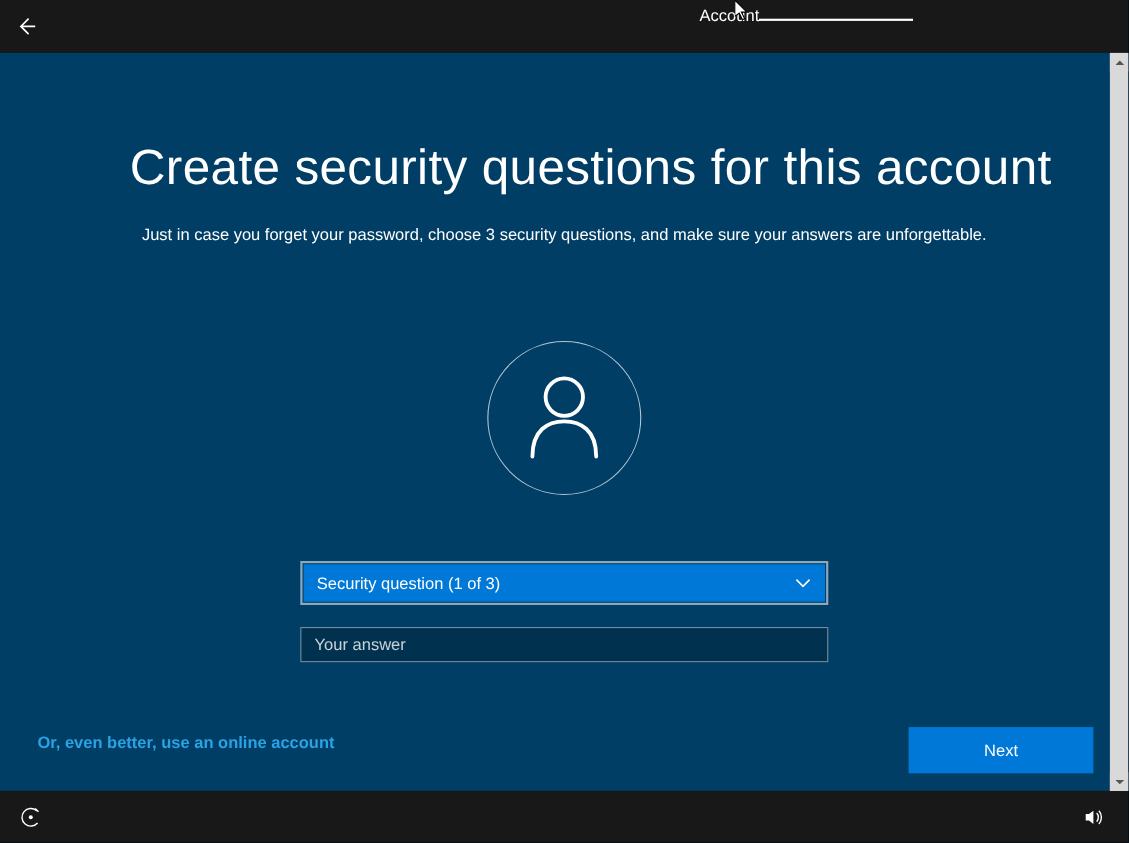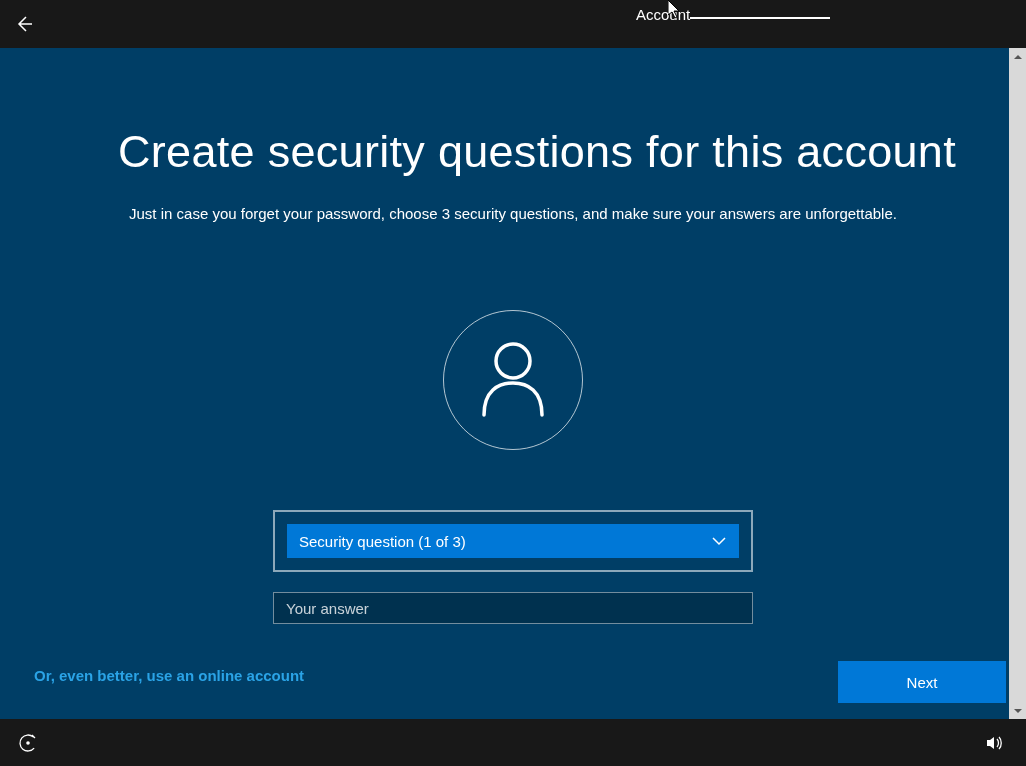--- a/index.html
+++ b/index.html
@@ -119,21 +119,21 @@
     .form-row {
       width: 480px;
       margin: 0 auto;
     }
     .select-wrap {
       margin-top: 60px;
       position: relative;
     }
     .select-outline {
       border: 2px solid rgba(255,255,255,0.55);
-      padding: 12px;
+      padding: 1px;
     }
     .select-box {
       height: 34px;
       background: #0078d7;
       display: flex;
       align-items: center;
       justify-content: space-between;
       padding: 0 12px;
       cursor: pointer;
       color: #fff;
@@ -158,21 +158,21 @@
       outline: none;
       font-family: inherit;
     }
     .answer-input::placeholder {
       color: rgba(255,255,255,0.78);
     }
     .bottom-row {
       position: absolute;
       bottom: 16px;
       left: 34px;
-      right: 20px;
+      right: 32px;
       display: flex;
       align-items: center;
       justify-content: space-between;
     }
     .online-link {
       color: #2aa3e6;
       font-size: 15px;
       font-weight: 600;
       cursor: pointer;
     }

